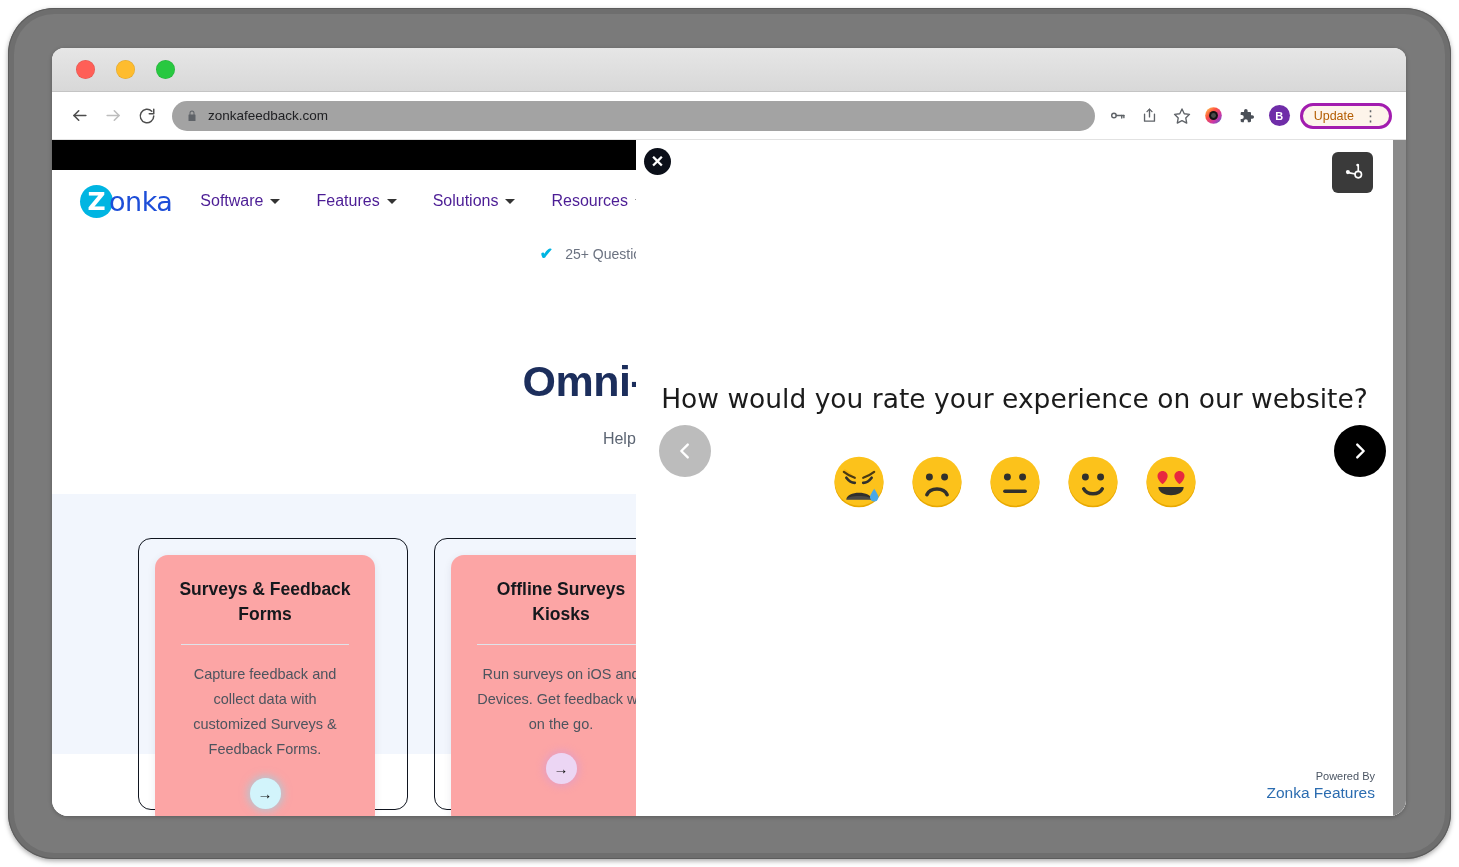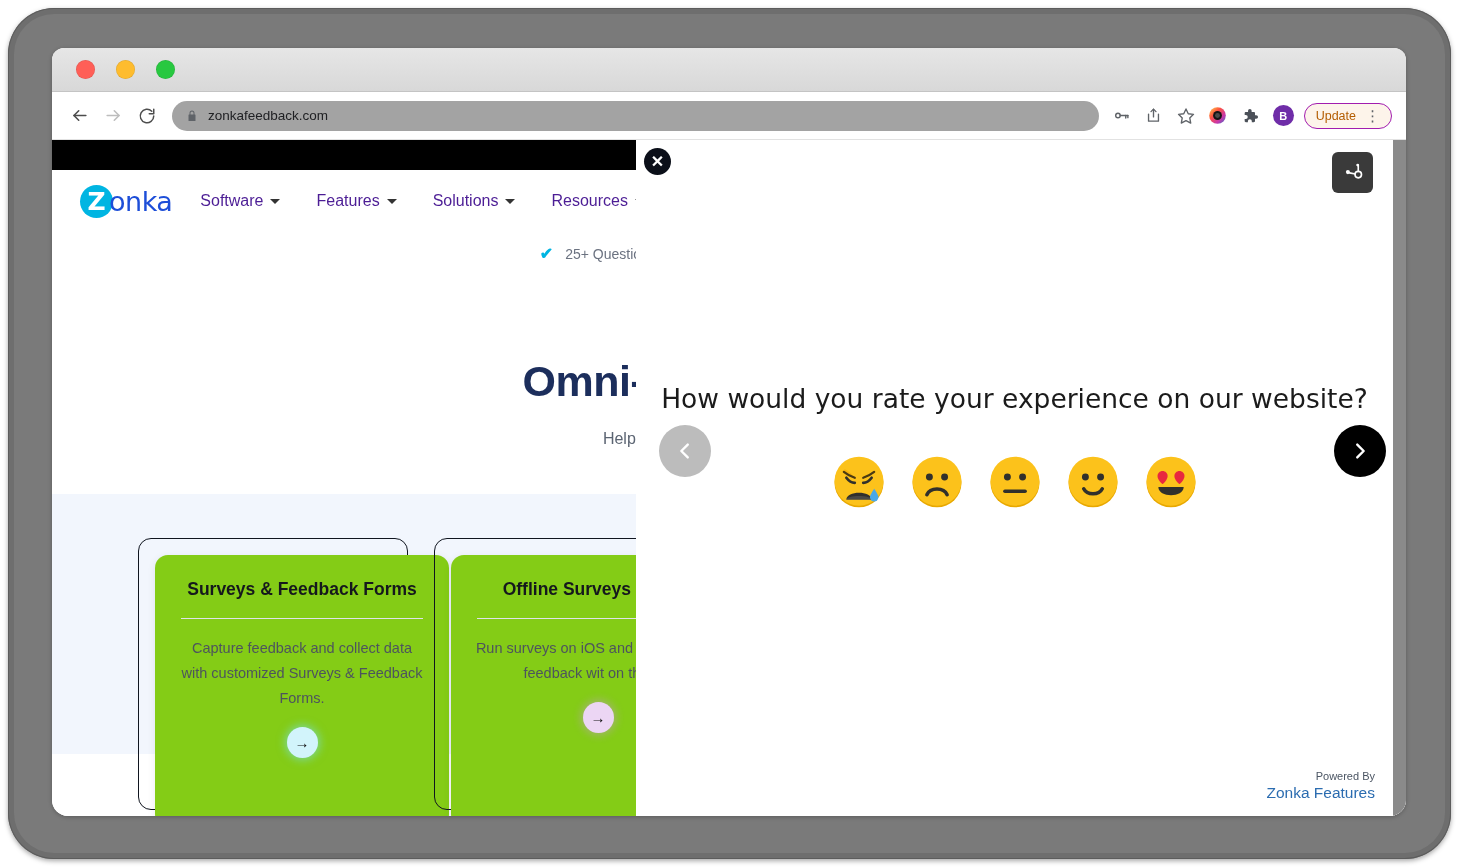--- a/index.html
+++ b/index.html
@@ -94,21 +94,21 @@
   }
   #profile-avatar {
     width: 21px; height: 21px; border-radius: 50%;
     background: #6f2da8; color: #fff;
     font-size: 11px; font-weight: bold;
     display: flex; align-items: center; justify-content: center;
     margin: 0 6px;
   }
   #update-pill {
     height: 26px; padding: 0 11px;
-    border: 1px solid #a21caf;
+    border: 3px solid #a21caf;
     background: #fdf4ea;
     border-radius: 14px;
     display: flex; align-items: center;
     font-size: 12.5px; color: #b35c00;
     margin-left: 2px;
   }
   #kebab { margin-left: 2px; color: #5f6368; font-size: 15px; letter-spacing: 0; line-height: 1; }
 
   
   #page-viewport {
@@ -191,22 +191,22 @@
   }
   .card-outline {
     width: 270px; height: 272px;
     border: 1.4px solid #10151f;
     border-radius: 13px;
     position: relative;
     flex: 0 0 auto;
   }
   .card-inner {
     position: absolute; left: 16px; top: 16px;
-    width: 294px; height: 272px;
-    background: #84cc16;
+    width: 220px; height: 272px;
+    background: #fca5a5;
     border-radius: 13px;
     box-shadow: 0 2px 9px rgba(18,30,60,.08);
     padding: 22px 24px 0 24px;
     text-align: center;
   }
   .card-title {
     font-size: 17.5px; font-weight: 700; color: #15181d;
     line-height: 1.45;
   }
   .card-rule { height: 1px; background: #dfe3ea; margin: 16px 2px 17px 2px; }

